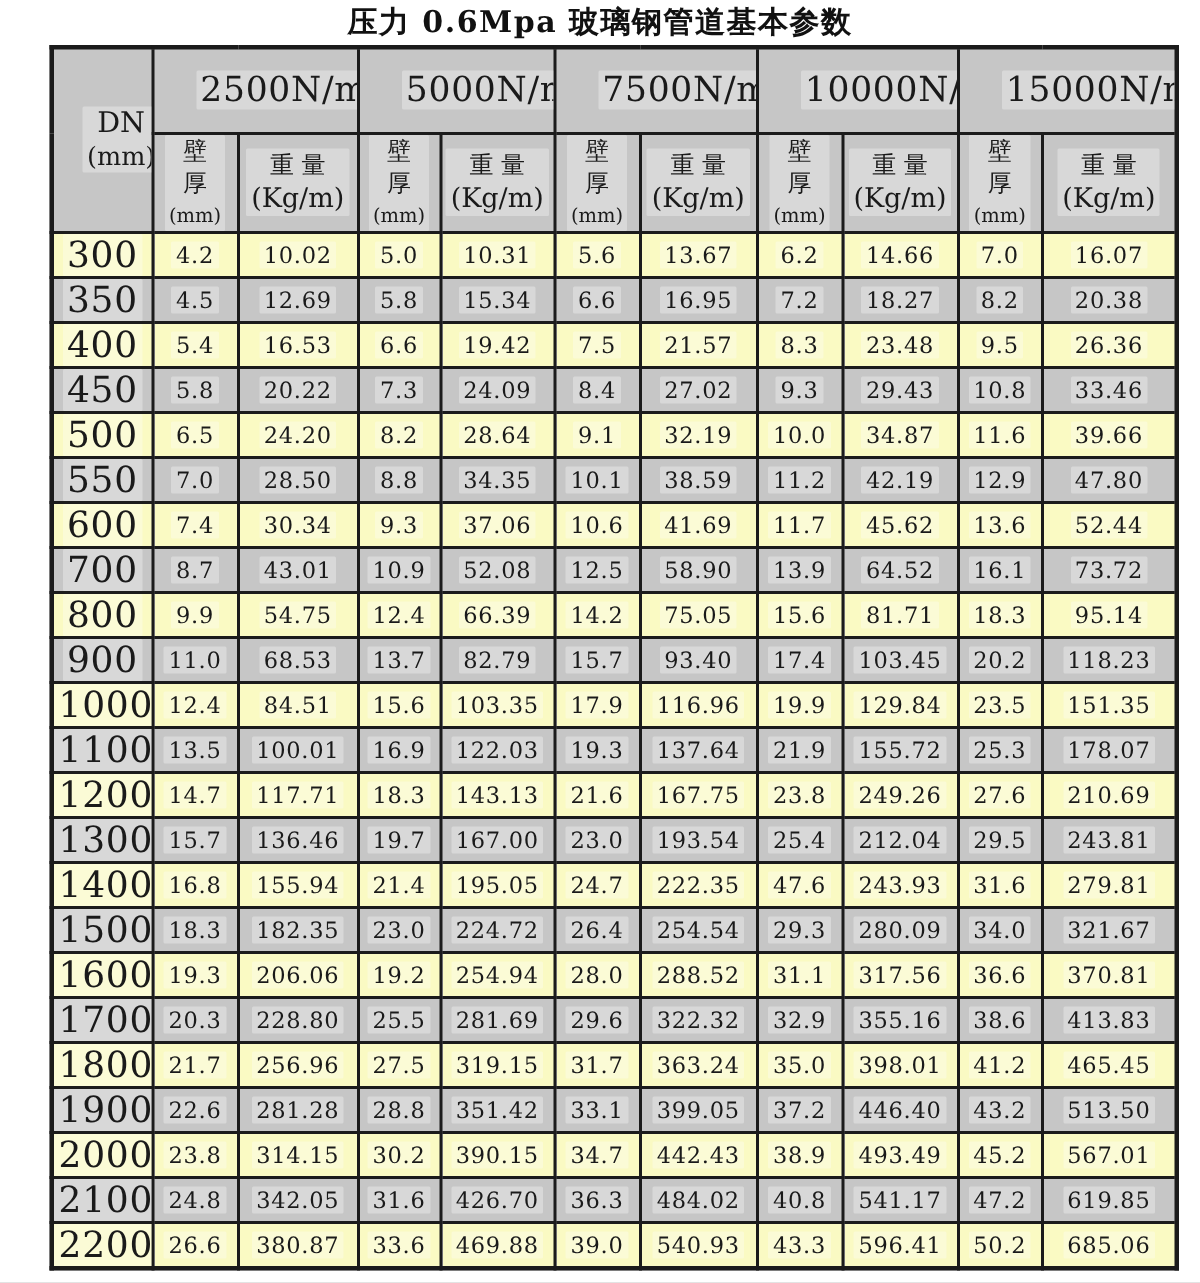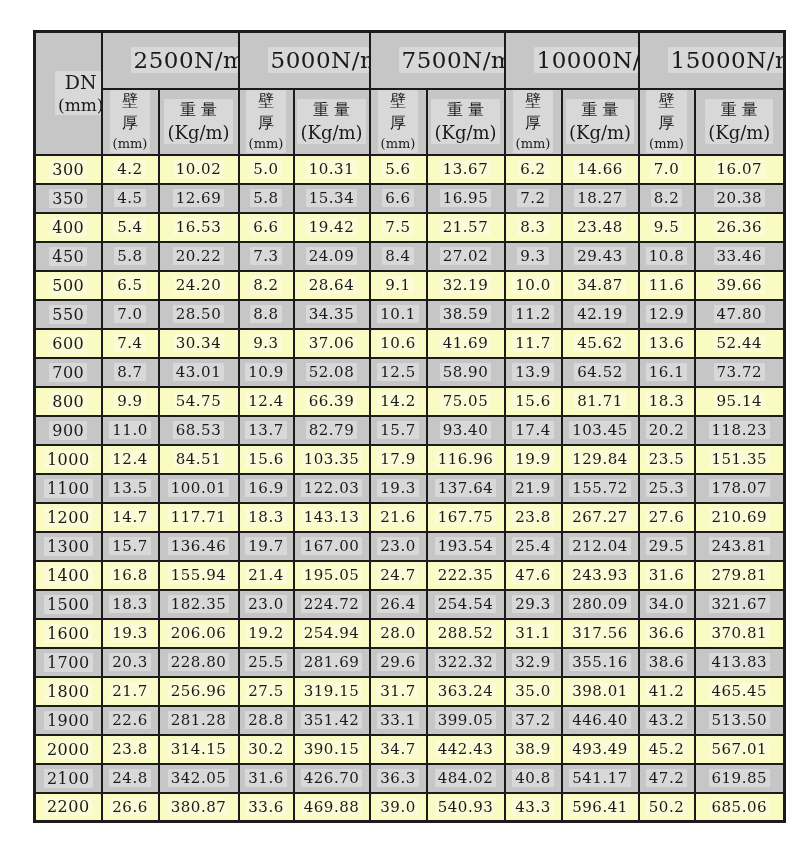--- a/index.html
+++ b/index.html
@@ -57,29 +57,30 @@
 
   .stack { display: inline-block; white-space: pre-line; }
   .hl {
     background: rgba(255,255,255,0.32);
     padding: 0 3px;
     display: inline-block;
     border-radius: 1px;
   }
 
   tbody td { height: 29px; }
-  tbody .dn-cell { font-size: 16px; letter-spacing: 0.5px; }
+  tbody .dn-cell { font-size: 24px; letter-spacing: 0.5px; }
   tbody .val-cell { font-size: 15px; letter-spacing: 0.5px; }
   tbody tr.row-yellow td { background: var(--row-yellow); }
   tbody tr.row-gray td { background: var(--row-gray); }
 </style>
 </head>
 <body>
 
 <div class="page">
+  <div class="title">压力 0.6Mpa 玻璃钢管道基本参数</div>
 
   <table class="params">
     <colgroup>
       <col style="width:67px">
         <col style="width:57px">
         <col style="width:80px">
       <col style="width:55px">
         <col style="width:76px">
         <col style="width:57px">
       <col style="width:78px">
@@ -276,21 +277,21 @@
         </tr>
         <tr class="row-yellow">
           <td class="dn-cell"><span class="hl">1200</span></td>
           <td class="val-cell"><span class="hl">14.7</span></td>
           <td class="val-cell"><span class="hl">117.71</span></td>
           <td class="val-cell"><span class="hl">18.3</span></td>
           <td class="val-cell"><span class="hl">143.13</span></td>
           <td class="val-cell"><span class="hl">21.6</span></td>
           <td class="val-cell"><span class="hl">167.75</span></td>
           <td class="val-cell"><span class="hl">23.8</span></td>
-          <td class="val-cell"><span class="hl">267.27</span></td>
+          <td class="val-cell"><span class="hl">249.26</span></td>
           <td class="val-cell"><span class="hl">27.6</span></td>
           <td class="val-cell"><span class="hl">210.69</span></td>
         </tr>
         <tr class="row-gray">
           <td class="dn-cell"><span class="hl">1300</span></td>
           <td class="val-cell"><span class="hl">15.7</span></td>
           <td class="val-cell"><span class="hl">136.46</span></td>
           <td class="val-cell"><span class="hl">19.7</span></td>
           <td class="val-cell"><span class="hl">167.00</span></td>
           <td class="val-cell"><span class="hl">23.0</span></td>

